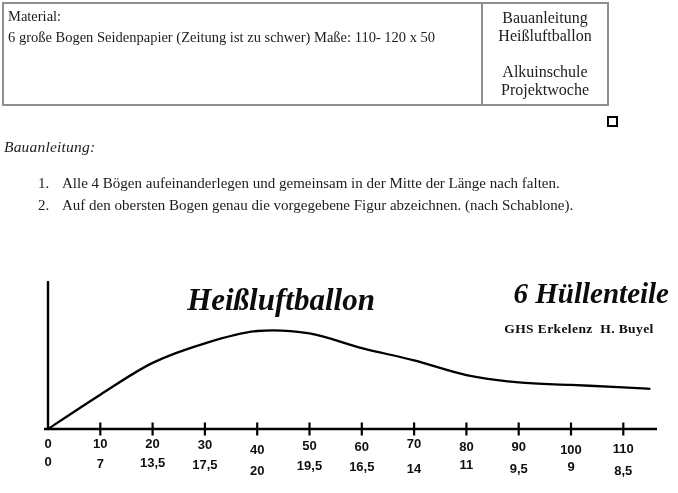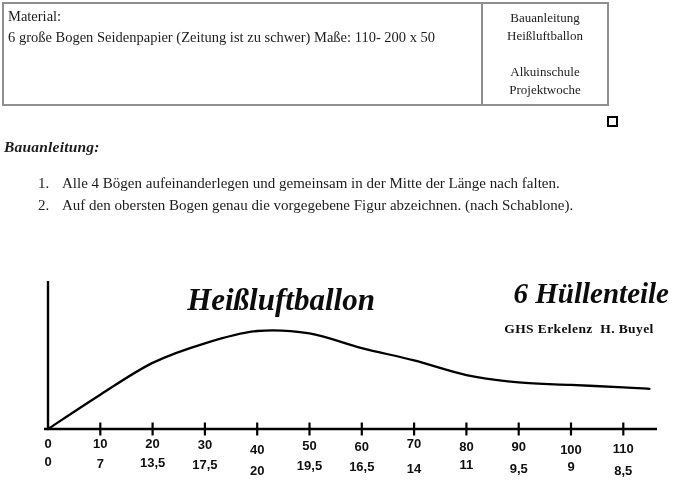--- a/index.html
+++ b/index.html
@@ -11,53 +11,53 @@
   .htable{
     position:absolute;left:2px;top:2px;width:607px;
     display:flex;border:2px solid #8f8f8f;background:#fff;box-sizing:border-box;
   }
   .cell-left{
     flex:1;padding:2px 8px 4px 4px;font-size:14.5px;line-height:21px;
     border-right:2px solid #8f8f8f;
   }
   .cell-right{
     width:120px;padding:5px 2px 5px 2px;text-align:center;
-    font-size:13px;line-height:18px;
+    font-size:16px;line-height:18px;
   }
   .tline{min-height:18px;}
   
   .anchor{
     position:absolute;left:607px;top:116px;width:7px;height:7px;
     border:2px solid #000;background:#fff;
   }
   
   .bau-heading{
     position:absolute;left:4px;top:138px;
-    font-weight:bold;font-style:italic;font-size:15.5px;letter-spacing:.2px;
+    font-weight:normal;font-style:italic;font-size:15.5px;letter-spacing:.2px;
   }
   .steps{position:absolute;left:38px;top:173px;font-size:15px;line-height:21.5px;}
   .step{display:flex;}
   .step-num{width:24px;}
   
   .chart{position:absolute;left:0;top:255px;width:678px;height:238px;}
   .chart svg{display:block;}
   .chart-title{font:italic 700 31px "Liberation Serif",serif;fill:#0c0c0c;}
   .chart-legend{font:italic 700 29px "Liberation Serif",serif;fill:#0c0c0c;}
   .chart-credit{font:700 13.5px "Liberation Serif",serif;letter-spacing:.4px;fill:#0c0c0c;white-space:pre;}
   .tick-label{font:700 13px "Liberation Sans",sans-serif;fill:#0f0f0f;text-anchor:middle;}
 </style>
 </head>
 <body>
 
 <div class="page">
 
   <div class="htable">
     <div class="cell-left">
       <div class="mline">Material:</div>
-      <div class="mline">6 große Bogen Seidenpapier (Zeitung ist zu schwer) Maße: 110- 200 x 50</div>
+      <div class="mline">6 große Bogen Seidenpapier (Zeitung ist zu schwer) Maße: 110- 120 x 50</div>
     </div>
     <div class="cell-right">
       <div class="tline">Bauanleitung</div>
       <div class="tline">Heißluftballon</div>
       <div class="tline"></div>
       <div class="tline">Alkuinschule</div>
       <div class="tline">Projektwoche</div>
     </div>
   </div>
 

